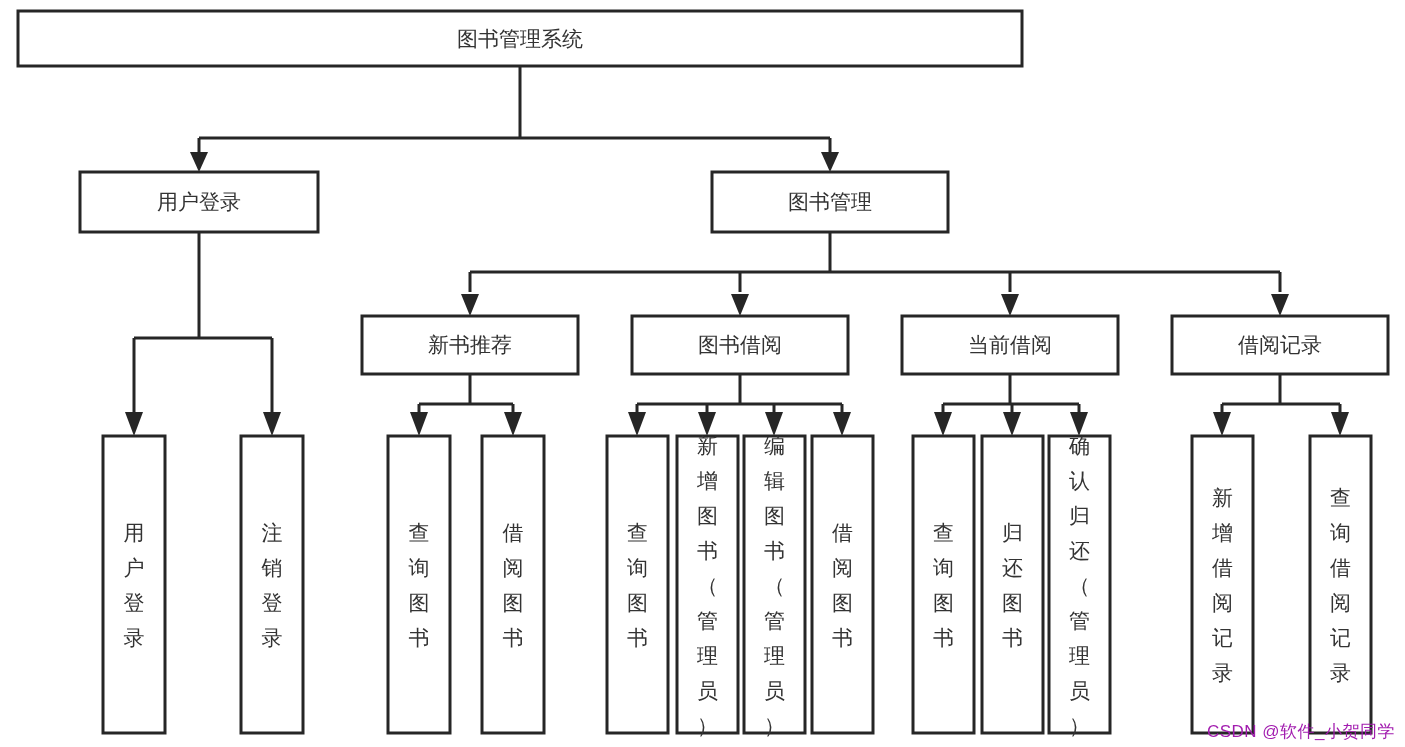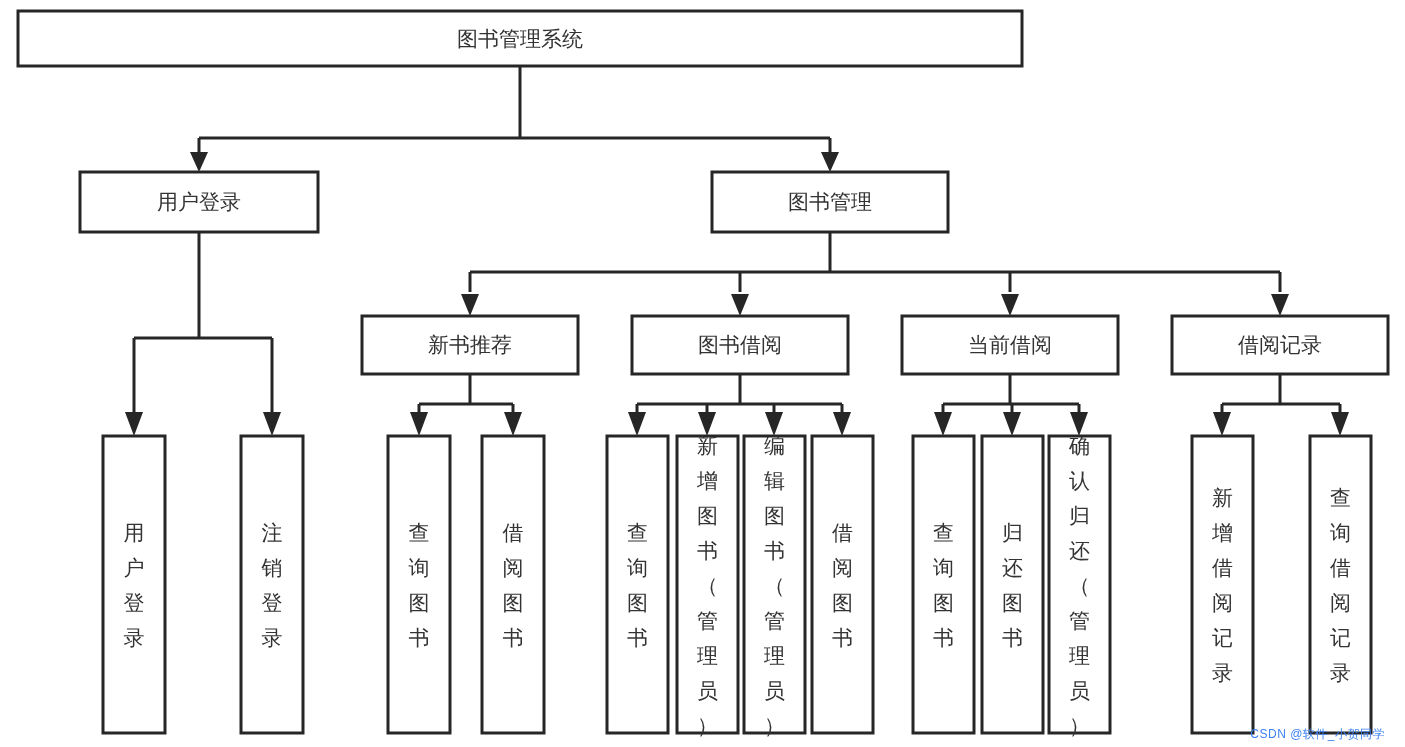--- a/index.html
+++ b/index.html
@@ -41,25 +41,25 @@
     stroke: #262626;
     stroke-width: 3;
     fill: none;
   }
   .arrow-head {
     fill: #262626;
     stroke: none;
   }
   .watermark {
     position: absolute;
-    right: 20px;
+    right: 10px;
     bottom: 4px;
     font-family: "Liberation Sans", "DejaVu Sans", sans-serif;
-    font-size: 12px;
-    color: #3b82f6;
+    font-size: 17px;
+    color: #a21caf;
     letter-spacing: 0.5px;
     white-space: nowrap;
     pointer-events: none;
   }
 </style>
 </head>
 <body>
 
 <svg id="diagram" viewBox="0 0 1405 747">
 

